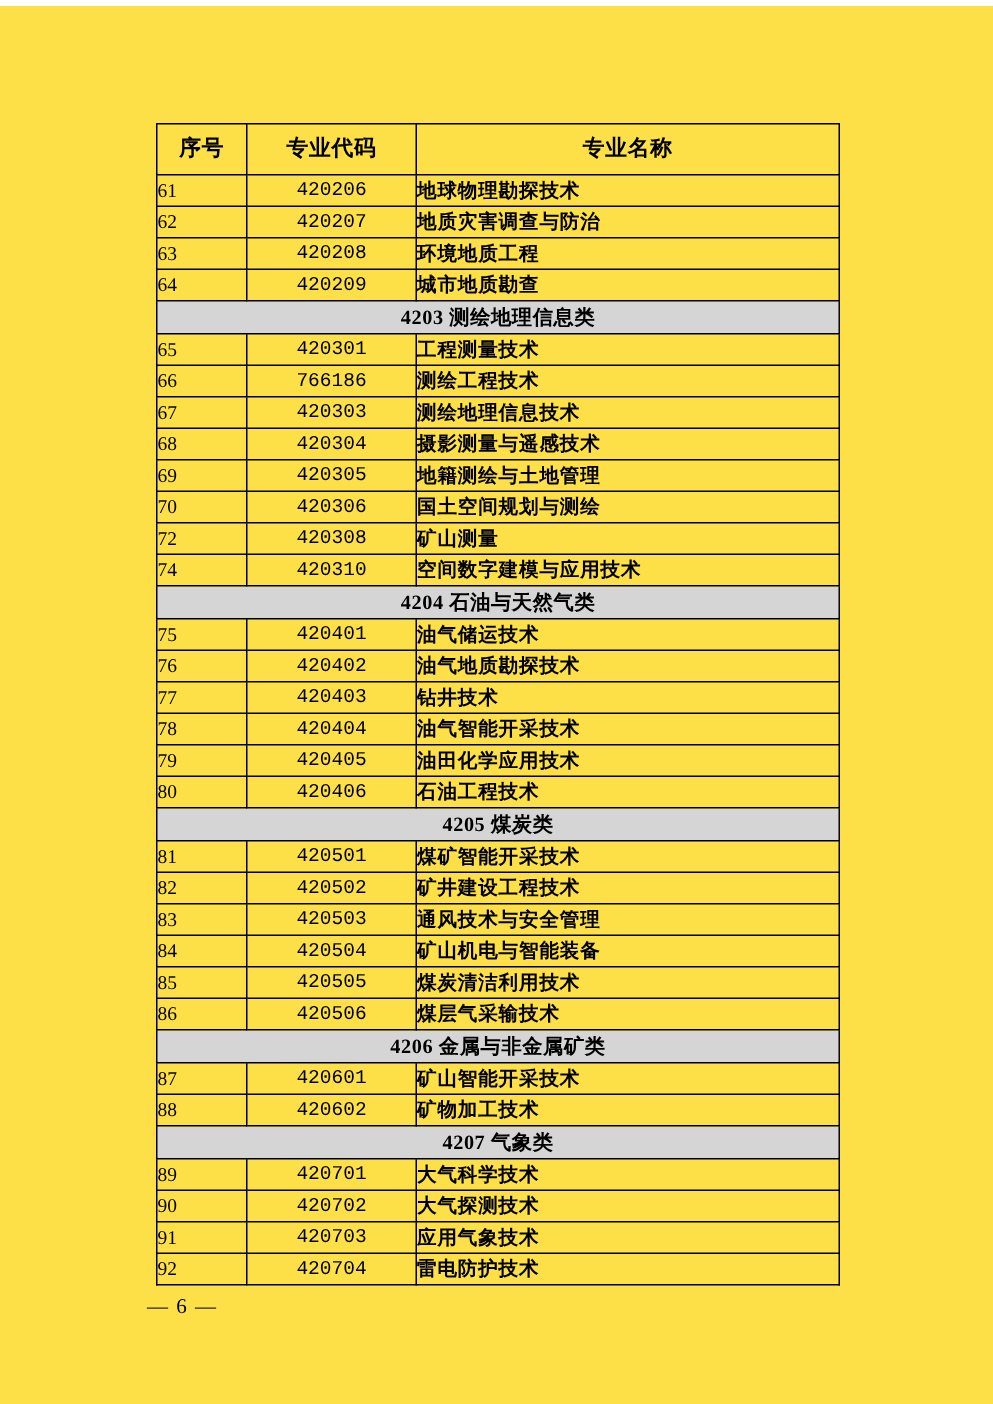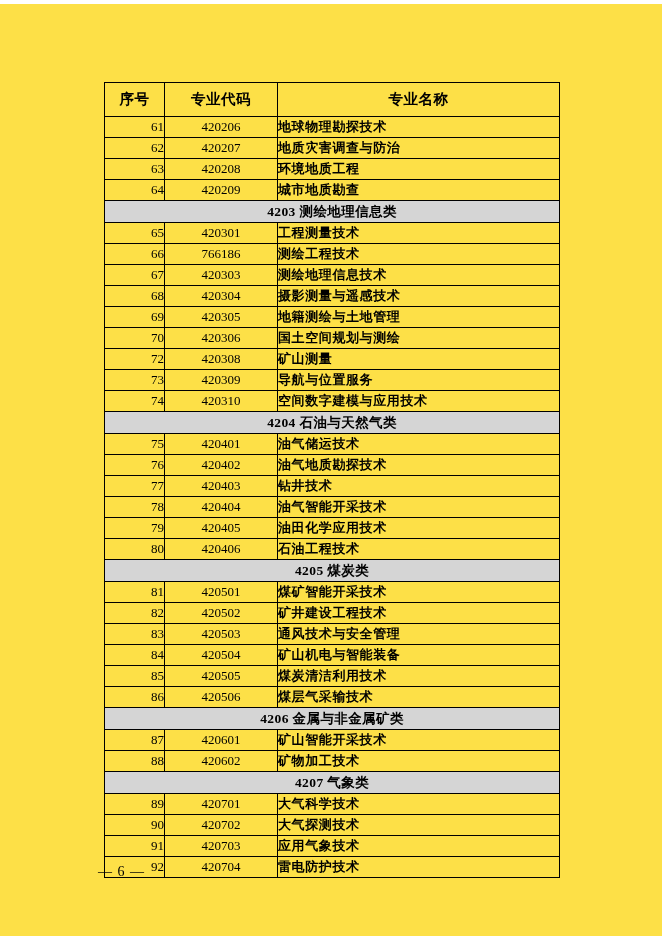--- a/index.html
+++ b/index.html
@@ -48,22 +48,22 @@
     font-size: 14.5px;
     text-align: center;
     letter-spacing: 0.5px;
     line-height: 33px;
   }
   tbody td {
     height: 20px;
     font-size: 13px;
     line-height: 20px;
   }
-  td.seq-cell  { text-align: right; font-family: "Liberation Serif", "DejaVu Serif", serif; }
-  td.code-cell { text-align: center; font-family: Liberation Serif, serif; }
+  td.seq-cell  { text-align: left; font-family: "Liberation Serif", "DejaVu Serif", serif; }
+  td.code-cell { text-align: center; font-family: Liberation Mono, monospace; }
   td.name-cell { text-align: left; padding-left: 4px; letter-spacing: 0.6px; font-weight: bold; }
 
   tr.category-row td {
     height: 21px;
     line-height: 21px;
     background: #d5d5d5;
     font-weight: bold;
     font-size: 13.5px;
     text-align: center;
     padding-left: 2px;
@@ -152,25 +152,20 @@
           <td class="seq-cell">70</td>
           <td class="code-cell">420306</td>
           <td class="name-cell">国土空间规划与测绘</td>
         </tr>
         <tr>
           <td class="seq-cell">72</td>
           <td class="code-cell">420308</td>
           <td class="name-cell">矿山测量</td>
         </tr>
         <tr>
-          <td class="seq-cell">73</td>
-          <td class="code-cell">420309</td>
-          <td class="name-cell">导航与位置服务</td>
-        </tr>
-        <tr>
           <td class="seq-cell">74</td>
           <td class="code-cell">420310</td>
           <td class="name-cell">空间数字建模与应用技术</td>
         </tr>
         <tr class="category-row">
           <td colspan="3">4204 石油与天然气类</td>
         </tr>
         <tr>
           <td class="seq-cell">75</td>
           <td class="code-cell">420401</td>

